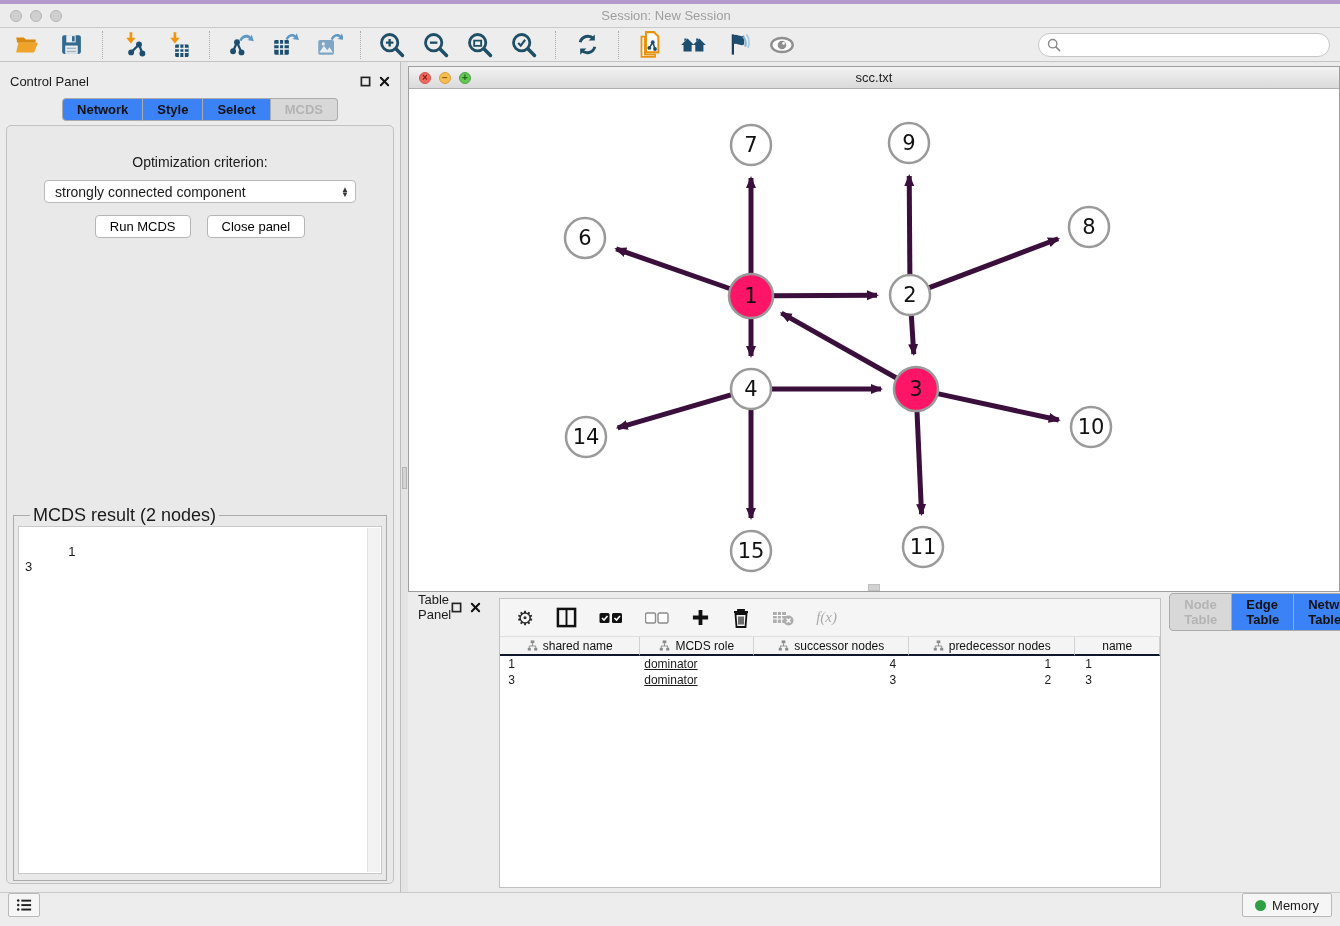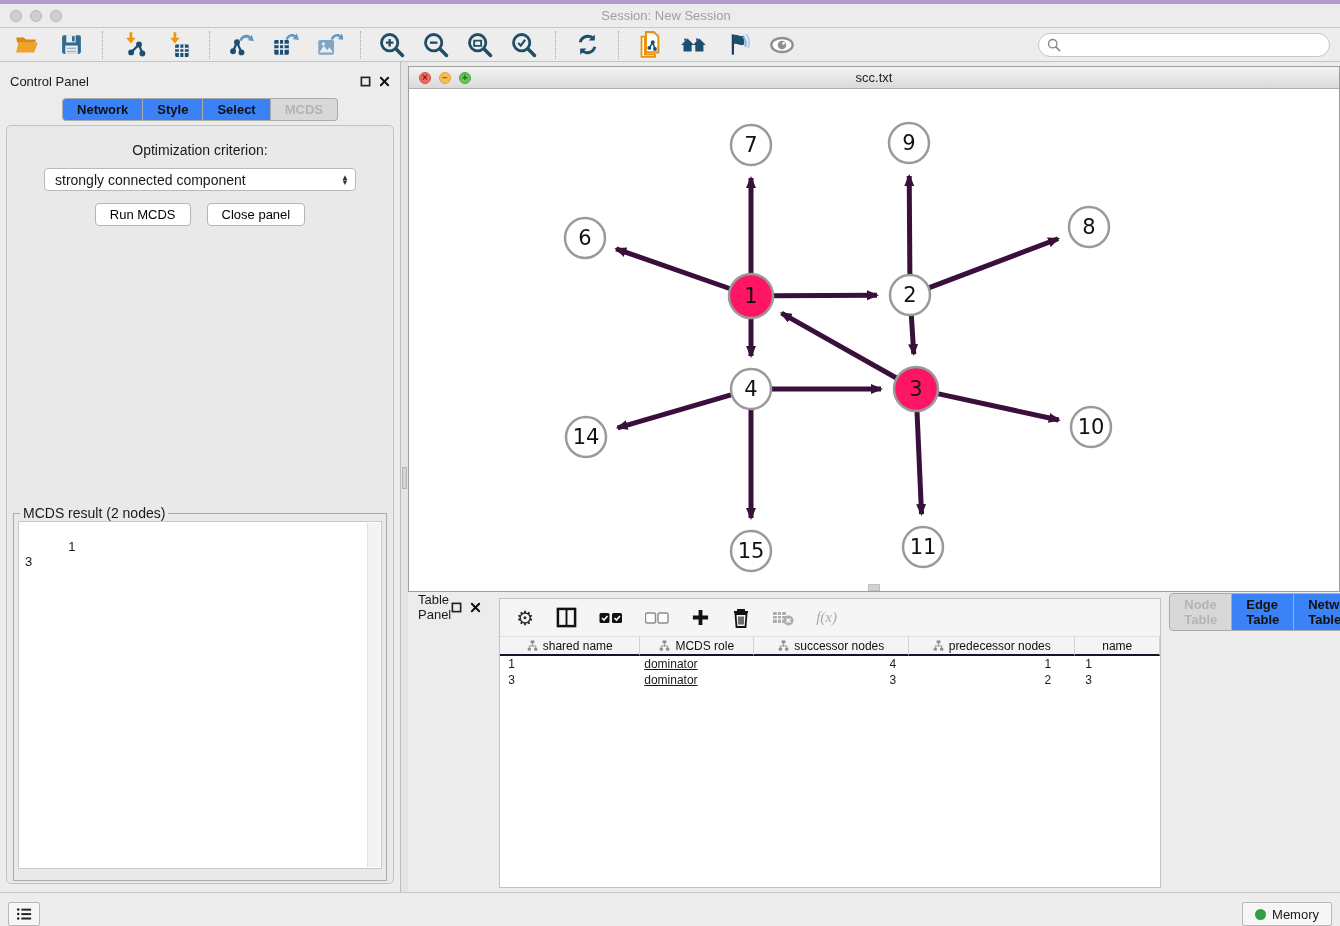--- a/index.html
+++ b/index.html
@@ -29,28 +29,28 @@
   #control-panel { width:400px; display:flex; flex-direction:column; background:#ECECEC; padding-top:8px; }
   .panel-head { height:22px; display:flex; align-items:center; padding:0 10px; }
   .panel-title { font-size:13px; color:#1A1A1A; }
   .panel-controls { margin-left:auto; display:flex; gap:8px; align-items:center; }
   .ctab-row { display:flex; justify-content:center; margin:6px 0 0 0; }
   .seg { display:flex; }
   .seg .tab { font-size:13px; font-weight:bold; padding:3px 14px; background:#3b82f6; border:1px solid #ABABAB; border-left:none; color:#111; cursor:default; }
   .seg .tab:first-child { border-left:1px solid #ABABAB; border-radius:4px 0 0 4px; }
   .seg .tab:last-child { border-radius:0 4px 4px 0; }
   .seg .tab.seg-active { background:#D8D8D8; color:#B4B4B4; }
-  #cp-content { flex:1; margin:4px 6px 8px 6px; border:1px solid #C2C2C2; border-radius:5px; background:#E9E9E9; display:flex; flex-direction:column; padding-top:16px; min-height:0; }
+  #cp-content { flex:1; margin:4px 6px 8px 6px; border:1px solid #C2C2C2; border-radius:5px; background:#E9E9E9; display:flex; flex-direction:column; padding-top:28px; min-height:0; }
   #opt-label { text-align:center; font-size:14px; }
   #criterion-select { margin:10px auto 0 auto; width:312px; height:23px; background:#FFF; border:1px solid #B9B9B9; border-radius:4px; display:flex; align-items:center; padding:0 6px 0 10px; font-size:14px; cursor:default;gap:41px; }
   #criterion-select .spin { margin-left:auto; display:flex; flex-direction:column; line-height:5px; font-size:8px; color:#333; }
   .btn-row { display:flex; justify-content:center; gap:16px; margin-top:12px; }
   .pushbtn { font-size:13px; background:#FFF; border:1px solid #B5B5B5; border-radius:4px; padding:3px 14px; cursor:default; }
   #result-box { margin:auto 6px 2px 6px; height:376px; border:1px solid #ABABAB; background:#E9E9E9; padding:0 4px 6px 4px; }
-  #result-box legend { font-size:14px; padding:0 3px; margin-left:2px; }
+  #result-box legend { font-size:18px; padding:0 3px; margin-left:12px; }
   #result-inner { position:relative; background:#FFF; border:1px solid #C9C9C9; height:348px; font-size:13px; white-space:pre; padding:2px 6px; overflow:hidden; }
   #result-scroll { position:absolute; top:1px; right:1px; bottom:1px; width:13px; background:#F3F3F3; border-left:1px solid #E2E2E2; }
 
   
   #v-splitter { width:8px; background:#E4E4E4; border-left:1px solid #BDBDBD; position:relative; }
   #v-splitter .grip { position:absolute; top:405px; left:1px; width:5px; height:22px; background:#D3D3D3; border:1px solid #B5B5B5; }
 
   
   #right-col { flex:1; display:flex; flex-direction:column; padding:4px 0 4px 0; min-width:0; }
 
@@ -81,21 +81,21 @@
   .trow { display:flex; height:16px; align-items:center; }
   .tcell { overflow:hidden; white-space:nowrap; }
   .c0 { text-align:left; padding-left:8px; }
   .c1 { text-align:left; padding-left:4px;text-decoration:underline; }
   .c2 { text-align:right; padding-right:13px; }
   .c3 { text-align:right; padding-right:24px; }
   .c4 { text-align:left; padding-left:10px; }
   #tp-tabs-row { height:32px; display:flex; align-items:center; justify-content:center; background:#ECECEC; }
 
   
-  #statusbar { height:34px; background:#EDEDED; border-top:1px solid #C8C8C8; display:flex; align-items:flex-end; padding:0 8px; }
+  #statusbar { height:34px; background:#EDEDED; border-top:1px solid #C8C8C8; display:flex; align-items:flex-start; padding:0 8px; }
   .status-btn { background:#F6F6F6; border:1px solid #B9B9B9; border-radius:2px; height:24px; display:flex; align-items:center; justify-content:center; padding:0 6px; cursor:default; }
   #memory-btn { margin-left:auto; gap:6px; font-size:13px; padding:0 12px; }
   #memory-dot { width:11px; height:11px; border-radius:50%; background:#2EA043; }
 
   .close-x { stroke:#111; stroke-width:2.2; stroke-linecap:round; }
   .float-sq { fill:none; stroke:#222; stroke-width:1.8; }
 </style>
 </head>
 <body>
 

